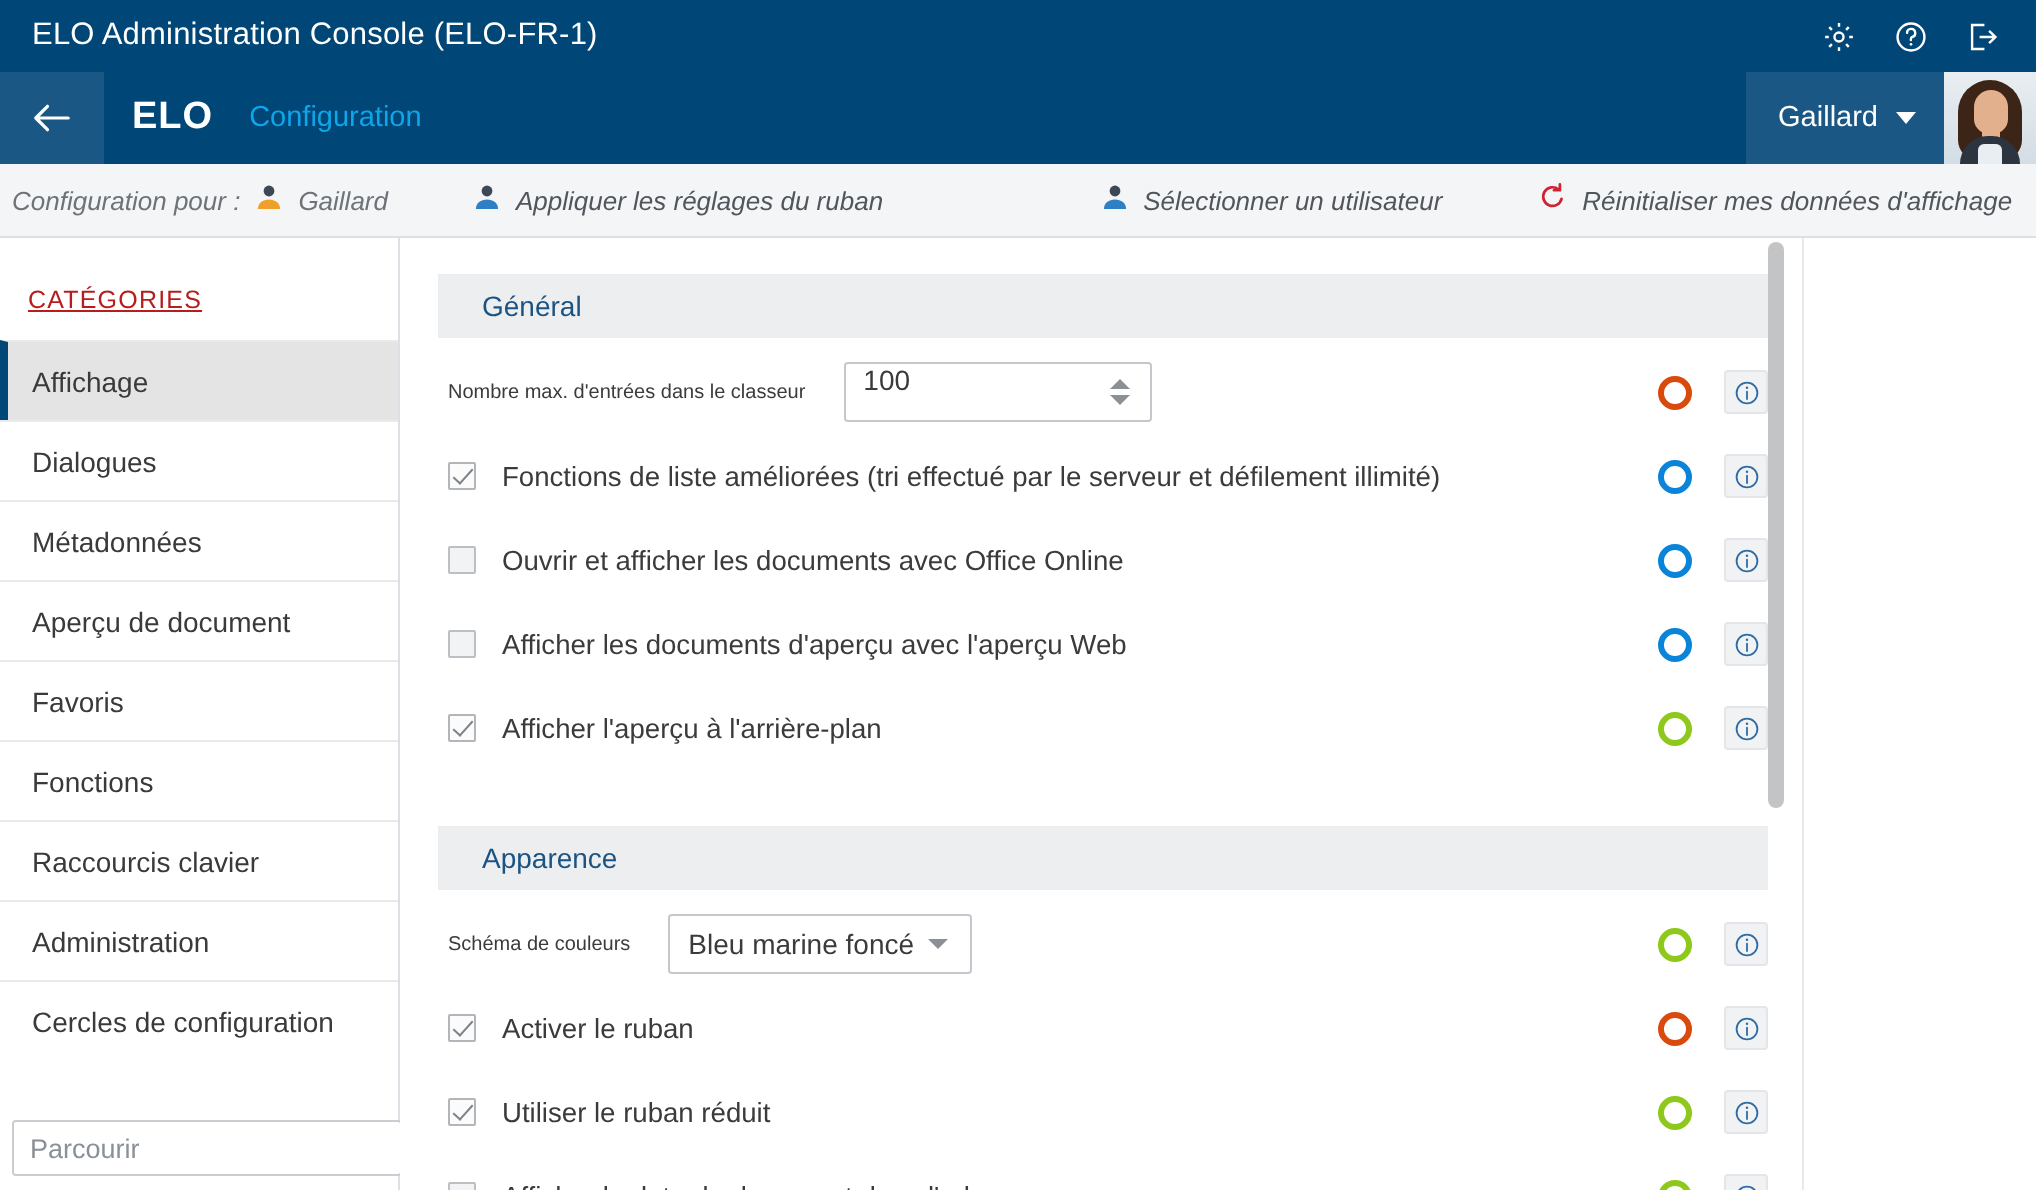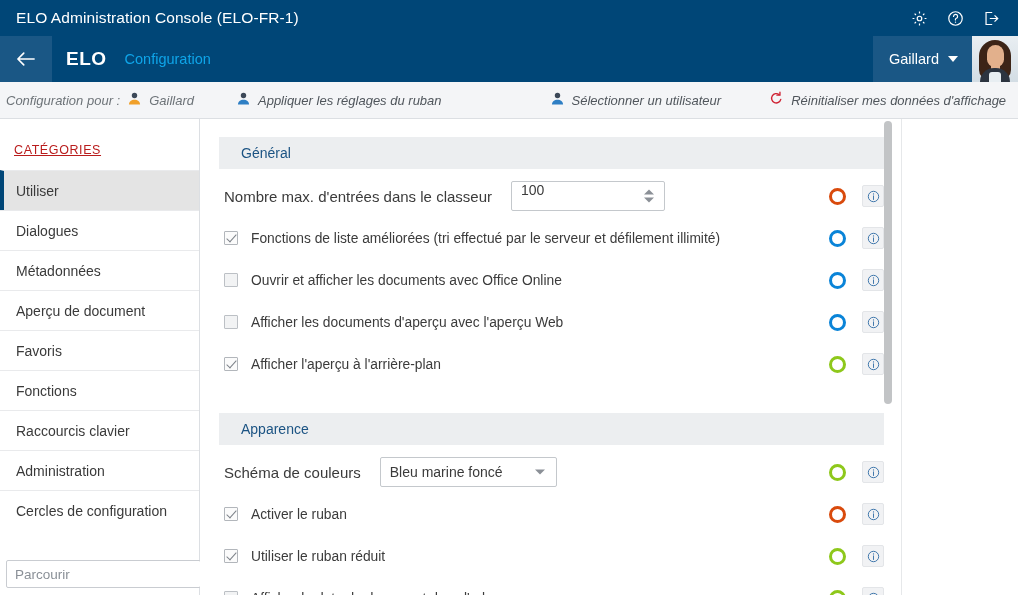--- a/index.html
+++ b/index.html
@@ -296,21 +296,21 @@
     align-items: center;
     height: 38px;
     padding-left: 24px;
     padding-right: 18px;
     box-sizing: border-box;
   }
   .setting-row.first { margin-top: 8px; }
   .setting-row.gapped { margin-top: 4px; justify-content: space-between; }
 
   .row-label {
-    font-size: 15px;
+    font-size: 10px;
     color: #3b3b3b;
     white-space: nowrap;
   }
   .row-spacer { flex: 1; }
 
   .cb {
     width: 14px; height: 14px;
     border: 1px solid #bcc0c5;
     background: #f2f3f4;
     border-radius: 1px;
@@ -367,21 +367,21 @@
     border-bottom: 5px solid #8b9097;
   }
   .spin-down {
     width: 0; height: 0;
     border-left: 5px solid transparent;
     border-right: 5px solid transparent;
     border-top: 5px solid #8b9097;
   }
 
   .select-box {
-    width: 177px; height: 30px;
+    width: 152px; height: 30px;
     border: 1px solid #c4c8cc;
     border-radius: 2px;
     background: #ffffff;
     display: flex;
     align-items: center;
     box-sizing: border-box;
     margin-left: 19px;
     position: relative;
     cursor: pointer;
   }
@@ -548,21 +548,21 @@
       <span class="tb-label">Réinitialiser mes données d'affichage</span>
     </div>
   </div>
 
   <div class="main">
 
     <div class="sidebar">
       <div class="cat-header">CATÉGORIES</div>
 
       <div class="nav-item active">
-        <span>Utiliser</span>
+        <span>Affichage</span>
       </div>
       <div class="nav-item">
         <span>Dialogues</span>
       </div>
       <div class="nav-item">
         <span>Métadonnées</span>
       </div>
       <div class="nav-item">
         <span>Aperçu de document</span>
       </div>

